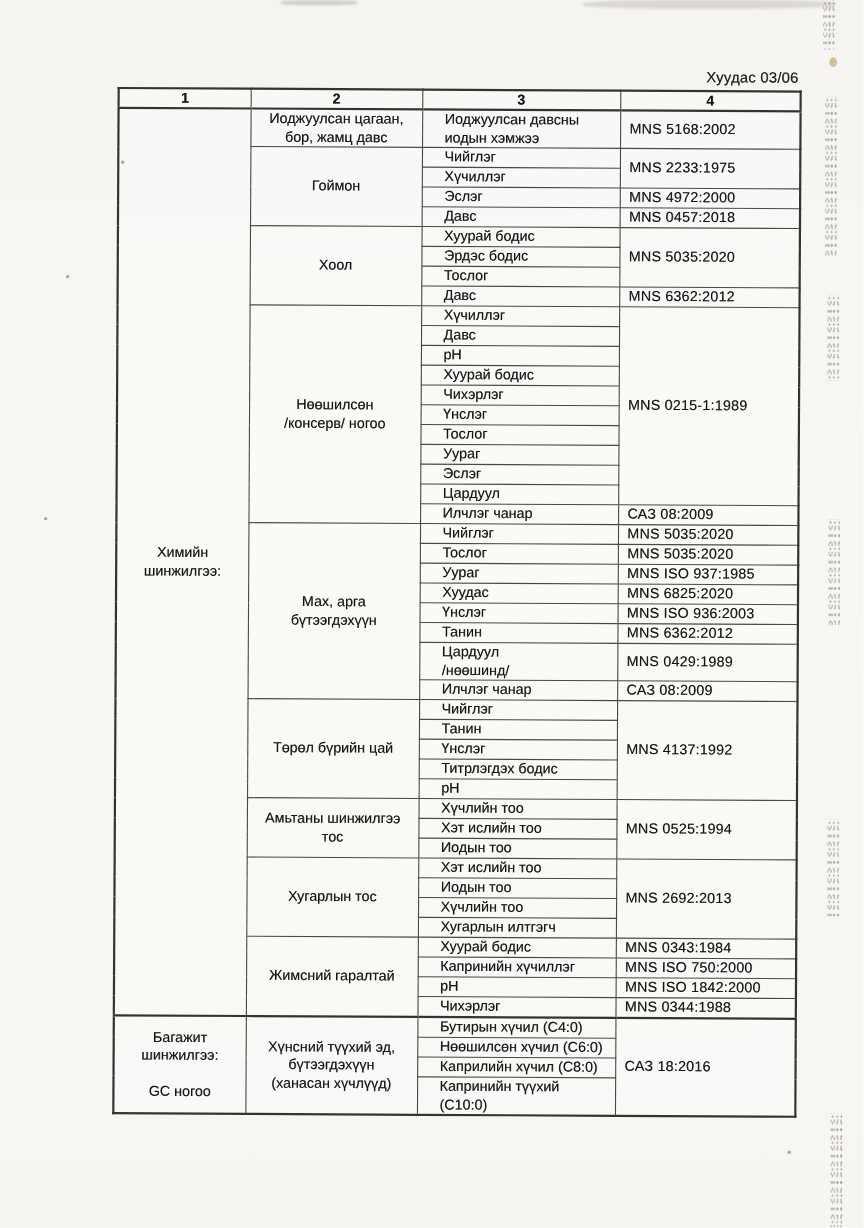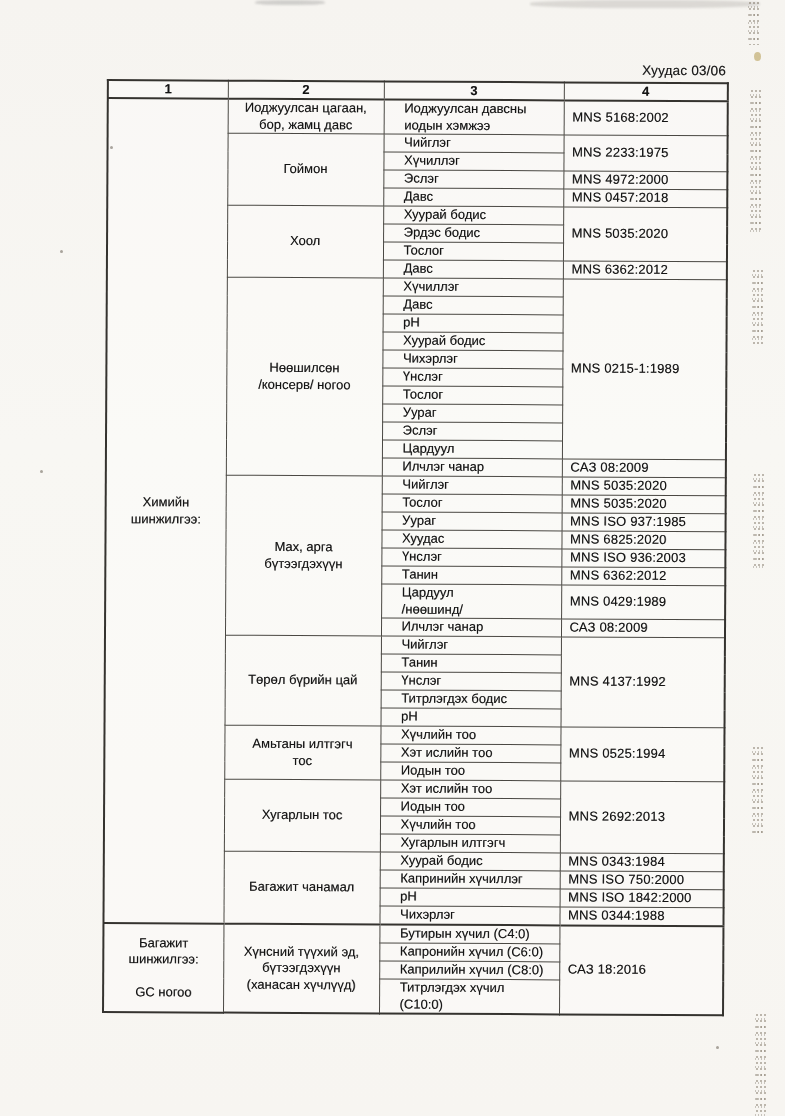--- a/index.html
+++ b/index.html
@@ -209,21 +209,21 @@
         <tr>
           <td class="param">Үнслэг</td>
         </tr>
         <tr>
           <td class="param">Титрлэгдэх бодис</td>
         </tr>
         <tr>
           <td class="param">pH</td>
         </tr>
         <tr>
-          <td class="prod" rowspan="3">Амьтаны илтгэгч
+          <td class="prod" rowspan="3">Амьтаны шинжилгээ
 тос</td>
           <td class="param">Хүчлийн тоо</td>
           <td class="std" rowspan="3">MNS 0525:1994</td>
         </tr>
         <tr>
           <td class="param">Хэт ислийн тоо</td>
         </tr>
         <tr>
           <td class="param">Иодын тоо</td>
         </tr>
@@ -235,21 +235,21 @@
         <tr>
           <td class="param">Иодын тоо</td>
         </tr>
         <tr>
           <td class="param">Хүчлийн тоо</td>
         </tr>
         <tr>
           <td class="param">Хугарлын илтгэгч</td>
         </tr>
         <tr>
-          <td class="prod" rowspan="4">Багажит чанамал</td>
+          <td class="prod" rowspan="4">Жимсний гаралтай</td>
           <td class="param">Хуурай бодис</td>
           <td class="std" rowspan="1">MNS 0343:1984</td>
         </tr>
         <tr>
           <td class="param">Капринийн хүчиллэг</td>
           <td class="std" rowspan="1">MNS ISO 750:2000</td>
         </tr>
         <tr>
           <td class="param">pH</td>
           <td class="std" rowspan="1">MNS ISO 1842:2000</td>
@@ -263,27 +263,27 @@
 шинжилгээ:
 
 GC ногоо</td>
           <td class="prod" rowspan="4">Хүнсний түүхий эд,
 бүтээгдэхүүн
 (ханасан хүчлүүд)</td>
           <td class="param">Бутирын хүчил (C4:0)</td>
           <td class="std" rowspan="4">САЗ 18:2016</td>
         </tr>
         <tr>
-          <td class="param">Капронийн хүчил (C6:0)</td>
+          <td class="param">Нөөшилсөн хүчил (C6:0)</td>
         </tr>
         <tr>
           <td class="param">Каприлийн хүчил (C8:0)</td>
         </tr>
         <tr>
-          <td class="param">Титрлэгдэх хүчил
+          <td class="param">Капринийн түүхий
 (C10:0)</td>
         </tr>
       </tbody>
   </table>
 </div>
 
 <div class="artifact smudge" style="left:255px; top:0; width:70px; height:5px; background:rgba(110,110,110,0.28);"></div>
 <div class="artifact smudge" style="left:530px; top:0; width:230px; height:8px; background:rgba(125,120,112,0.22);"></div>
 <div class="artifact dot-yellow" style="left:754px; top:52px;"></div>
 <div class="artifact streak" style="left:748px; top:0;   height:45px;"></div>

